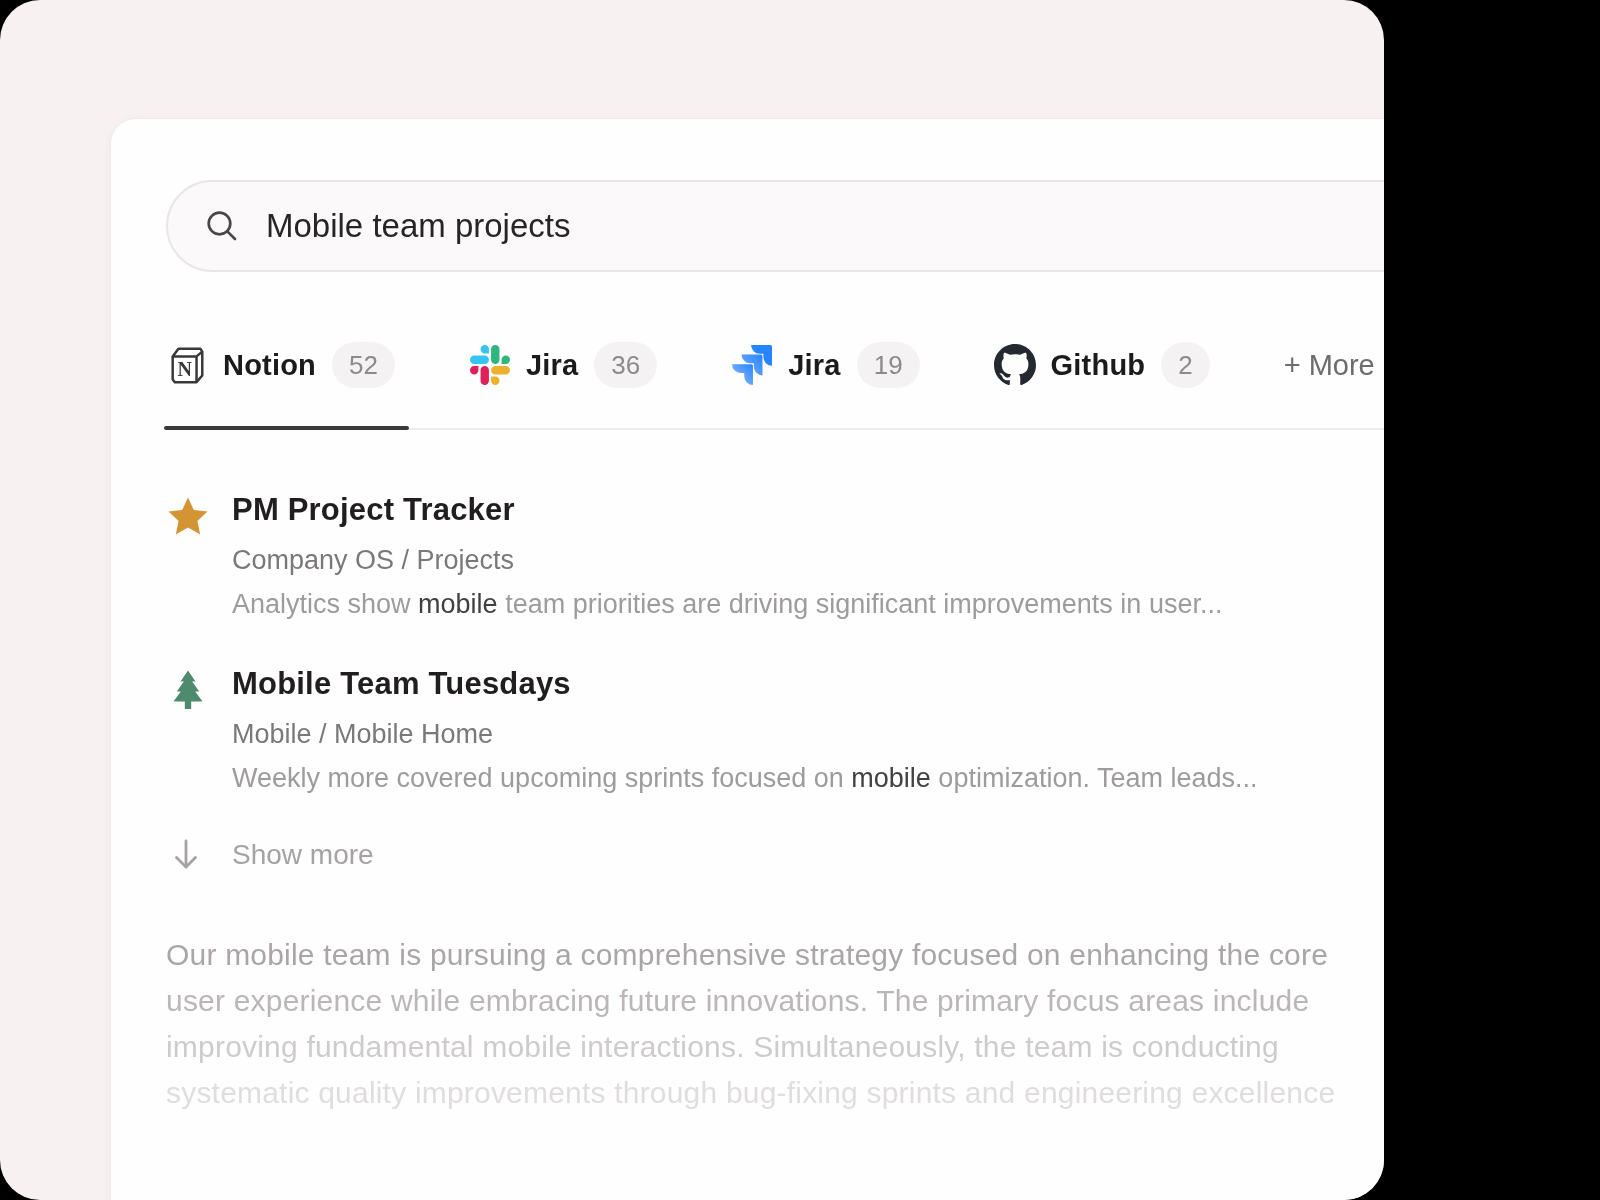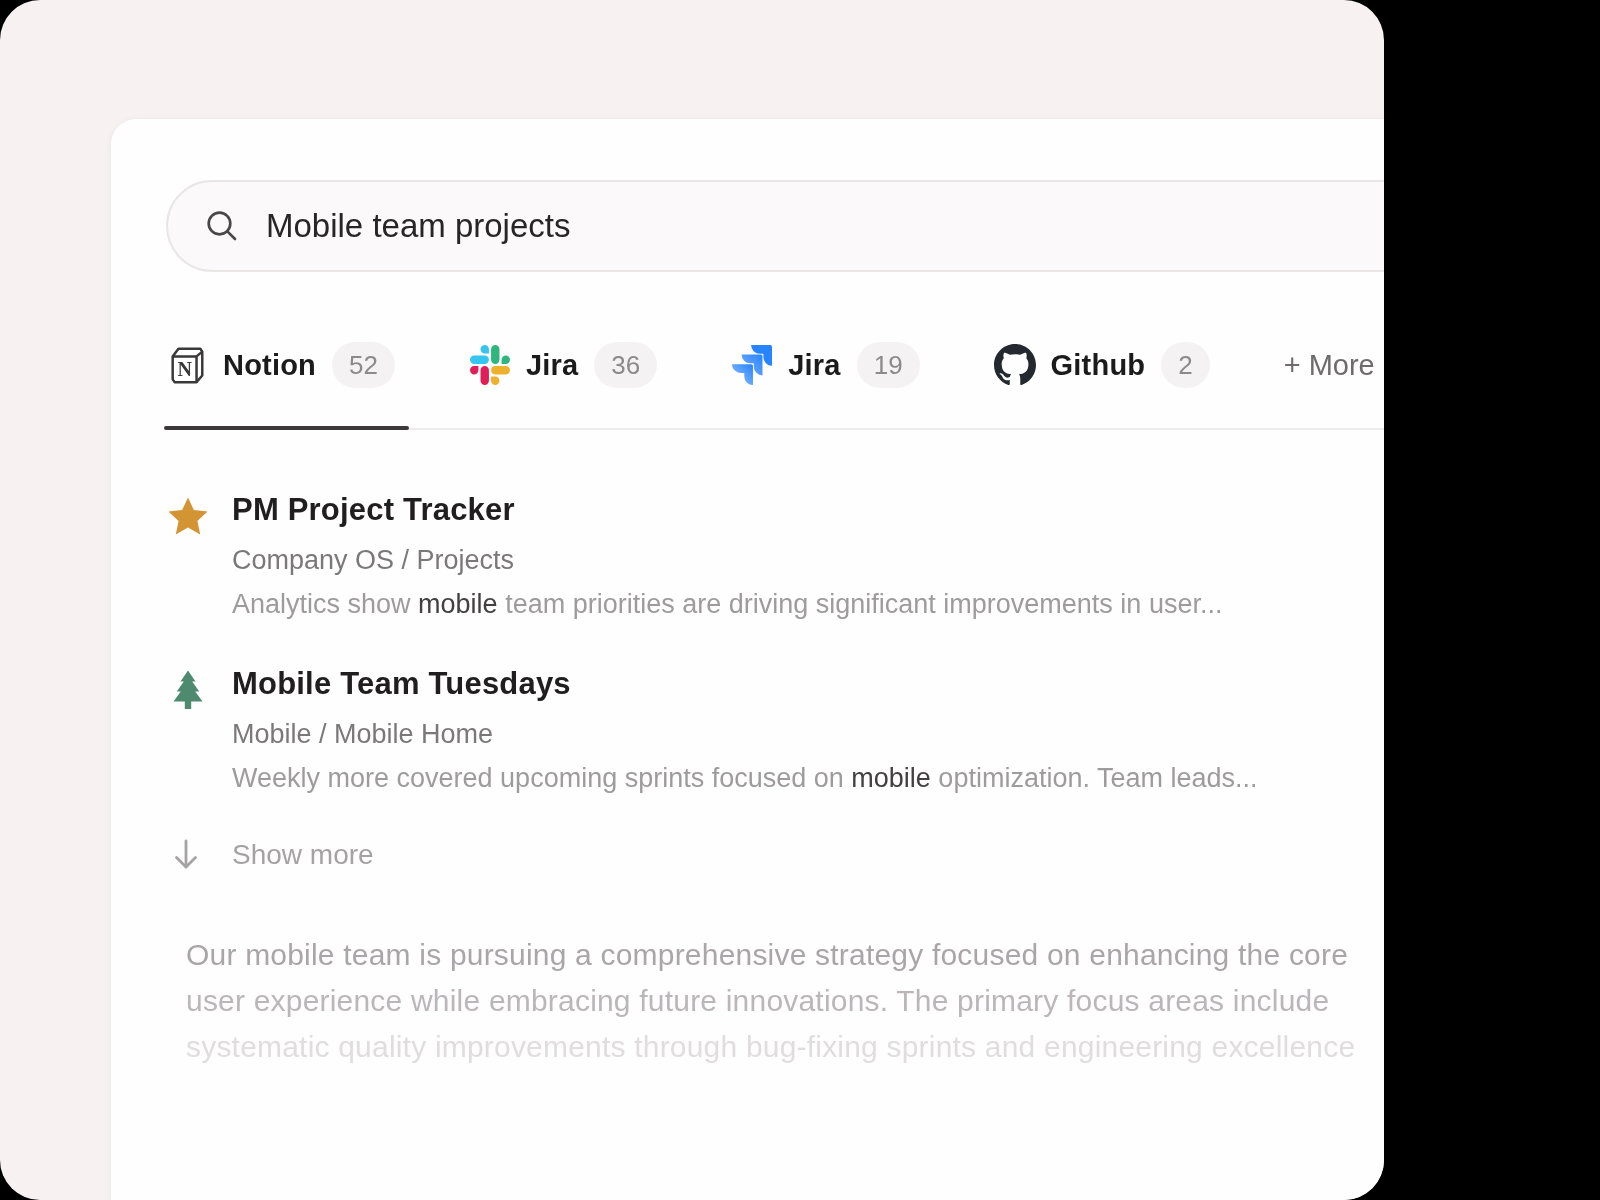--- a/index.html
+++ b/index.html
@@ -95,21 +95,21 @@
   
   .show-more {
     margin-top: 44px;
     display: flex; align-items: center;
     cursor: pointer;
   }
   .show-more .arrow { width: 32px; height: 34px; margin-left: 4px; }
   .show-more .label { margin-left: 30px; font-size: 28px; color: #a5a2a4; }
   
   .summary { margin-top: 60px; font-size: 30px; }
-  .summary .line { line-height: 46px; white-space: nowrap; letter-spacing: 0.2px; margin-left: 20px; }
+  .summary .line { line-height: 46px; white-space: nowrap; letter-spacing: 0.2px; }
   .summary .l0 { color: #a9a5a8; }
   .summary .l1 { color: #bab6b9; }
   .summary .l2 { color: #cecbcd; }
   .summary .l3 { color: #e0ddDF; }
 </style>
 </head>
 <body>
 
 <div class="screen">
   <div class="card">
@@ -215,17 +215,18 @@
       <svg class="arrow" viewBox="0 0 32 34" fill="none">
         <line x1="16" y1="3" x2="16" y2="29" stroke="#a5a2a4" stroke-width="2.8" stroke-linecap="round"></line>
         <path d="M6.5 19.5 L16 29 L25.5 19.5" stroke="#a5a2a4" stroke-width="2.8" stroke-linecap="round" stroke-linejoin="round" fill="none"></path>
       </svg>
       <span class="label">Show more</span>
     </div>
 
     <div class="summary">
       <div class="line l0">Our mobile team is pursuing a comprehensive strategy focused on enhancing the core</div>
       <div class="line l1">user experience while embracing future innovations. The primary focus areas include</div>
+      <div class="line l2">improving fundamental mobile interactions. Simultaneously, the team is conducting</div>
       <div class="line l3">systematic quality improvements through bug-fixing sprints and engineering excellence</div>
     </div>
 
   </div>
 </div>
 
 </body></html>

